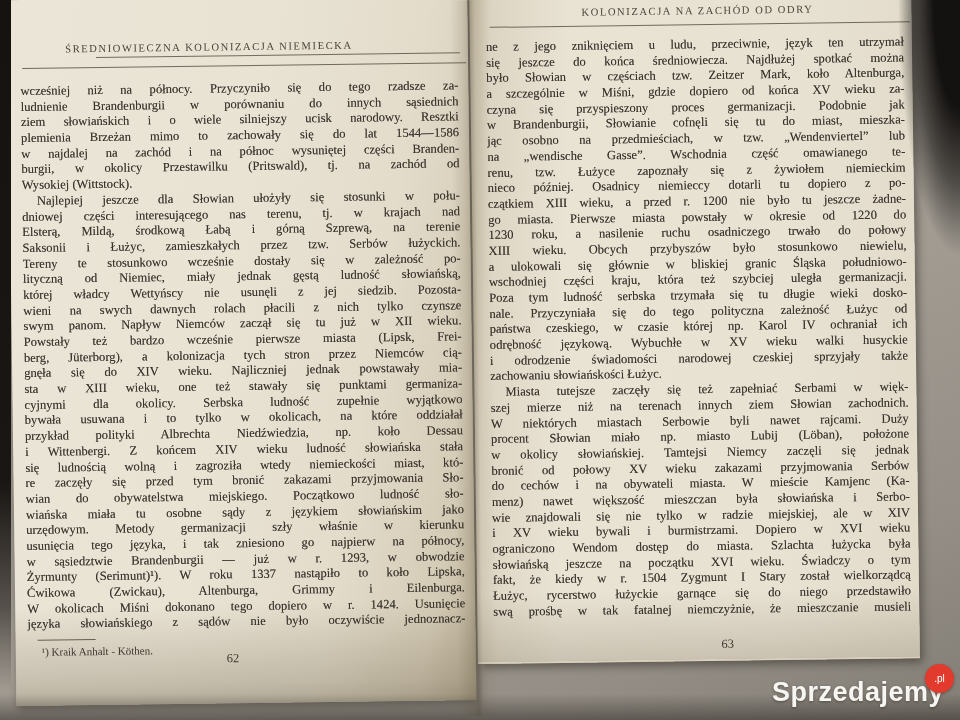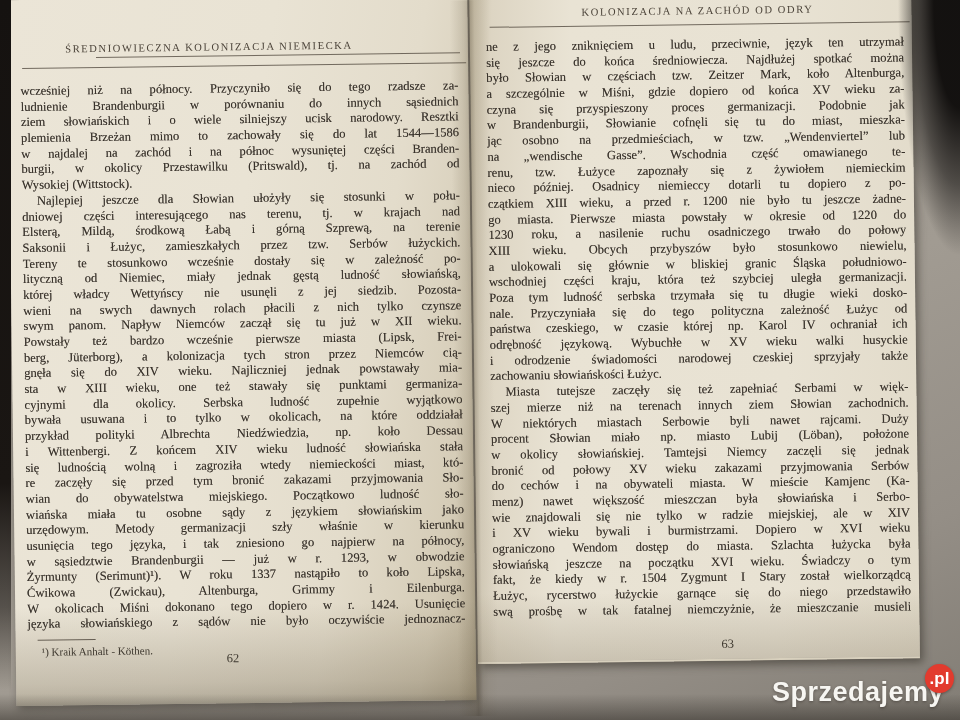--- a/index.html
+++ b/index.html
@@ -48,21 +48,21 @@
   .edge-left{position:absolute;left:0;top:0;width:11px;height:690px;
     background:linear-gradient(to bottom,#151210 0%,#1a1613 70%,rgba(26,22,19,.55) 88%,rgba(26,22,19,0) 100%);}
   .edge-topright{position:absolute;right:0;top:0;width:86px;height:420px;
     background:radial-gradient(ellipse 95% 80% at 100% 0%,rgba(14,12,11,.96) 32%,rgba(14,12,11,.55) 55%,rgba(14,12,11,0) 76%);}
   .edge-bottom{position:absolute;left:0;bottom:0;width:100%;height:26px;
     background:linear-gradient(to bottom,rgba(42,38,33,0),rgba(42,38,33,.5));}
   .watermark{position:absolute;right:16px;bottom:12px;font-family:"Liberation Sans","DejaVu Sans",sans-serif;}
   .wm-word{font-size:27px;font-weight:700;color:#f7f6f2;letter-spacing:.5px;
     text-shadow:0 1px 3px rgba(30,25,20,.45);}
   .wm-badge{position:absolute;top:-13px;right:-10px;width:29px;height:29px;border-radius:50%;
-    color:#fff;font-size:17px;font-weight:700;display:flex;align-items:center;justify-content:center;
+    color:#fff;font-size:10px;font-weight:400;display:flex;align-items:center;justify-content:center;
     box-shadow:0 1px 3px rgba(30,25,20,.4);}
 </style>
 </head>
 <body>
 
 <div class="photo">
 
   <div class="book">
 
     <div class="page page-left">

